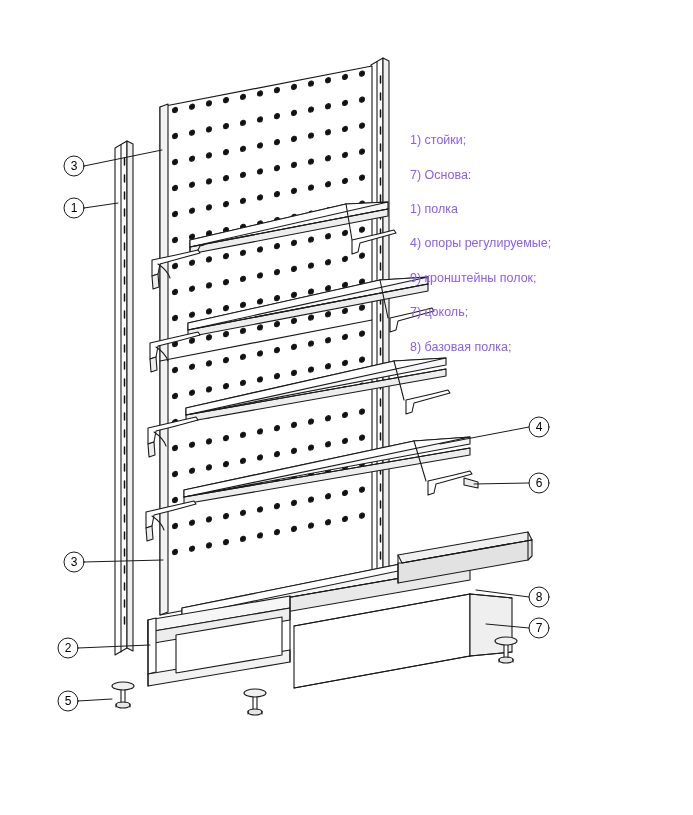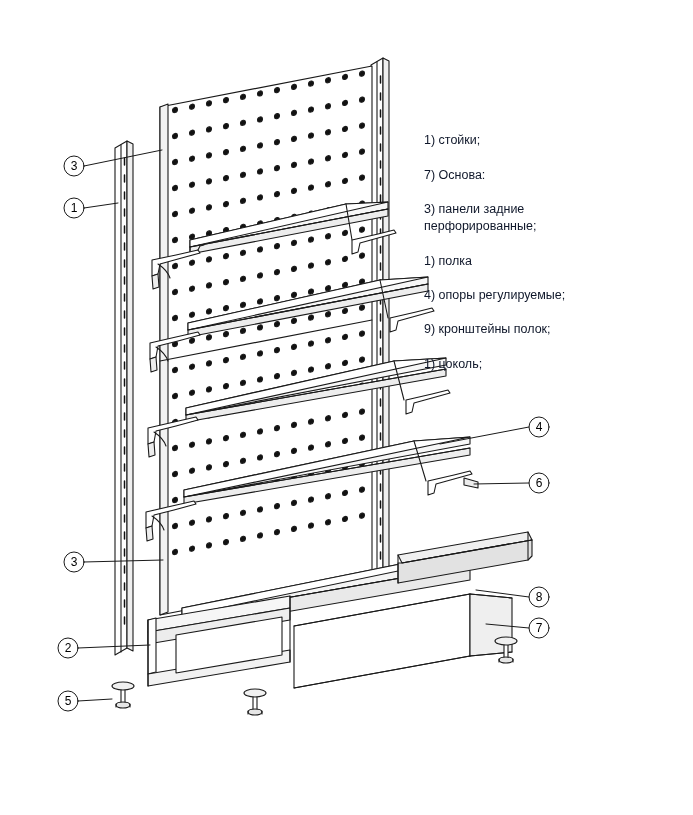--- a/index.html
+++ b/index.html
@@ -19,26 +19,26 @@
     width: 693px;
     height: 815px;
   }
   #diagram {
     position: absolute;
     left: 0;
     top: 0;
   }
   .legend {
     position: absolute;
-    left: 424px;
+    left: 410px;
     top: 115px;
     width: 250px;
     font-size: 12.5px;
     line-height: 17.2px;
-    color: #0f172a;
+    color: #8b5cf6;
     white-space: pre-line;
   }
   .legend div {
     white-space: pre-line;
   }
   .callout-label {
     position: absolute;
     font-size: 12px;
     color: #000;
     text-align: center;
@@ -552,21 +552,20 @@
   <div class="callout-label" style="left:528px; top:472px;">6</div>
   <div class="callout-label" style="left:63px; top:551px;">3</div>
   <div class="callout-label" style="left:528px; top:586px;">8</div>
   <div class="callout-label" style="left:528px; top:617px;">7</div>
   <div class="callout-label" style="left:57px; top:637px;">2</div>
   <div class="callout-label" style="left:57px; top:690px;">5</div>
 
   <div class="legend">
     <div>1) стойки;</div>
     <div>7) Основа:</div>
-    <div>3) панели задние
-перфорированные;</div>
     <div>1) полка</div>
     <div>4) опоры регулируемые;</div>
     <div>9) кронштейны полок;</div>
-    <div>1) цоколь;</div>
+    <div>7) цоколь;</div>
+    <div>8) базовая полка;</div>
   </div>
 
 </div>
 
 </body></html>

